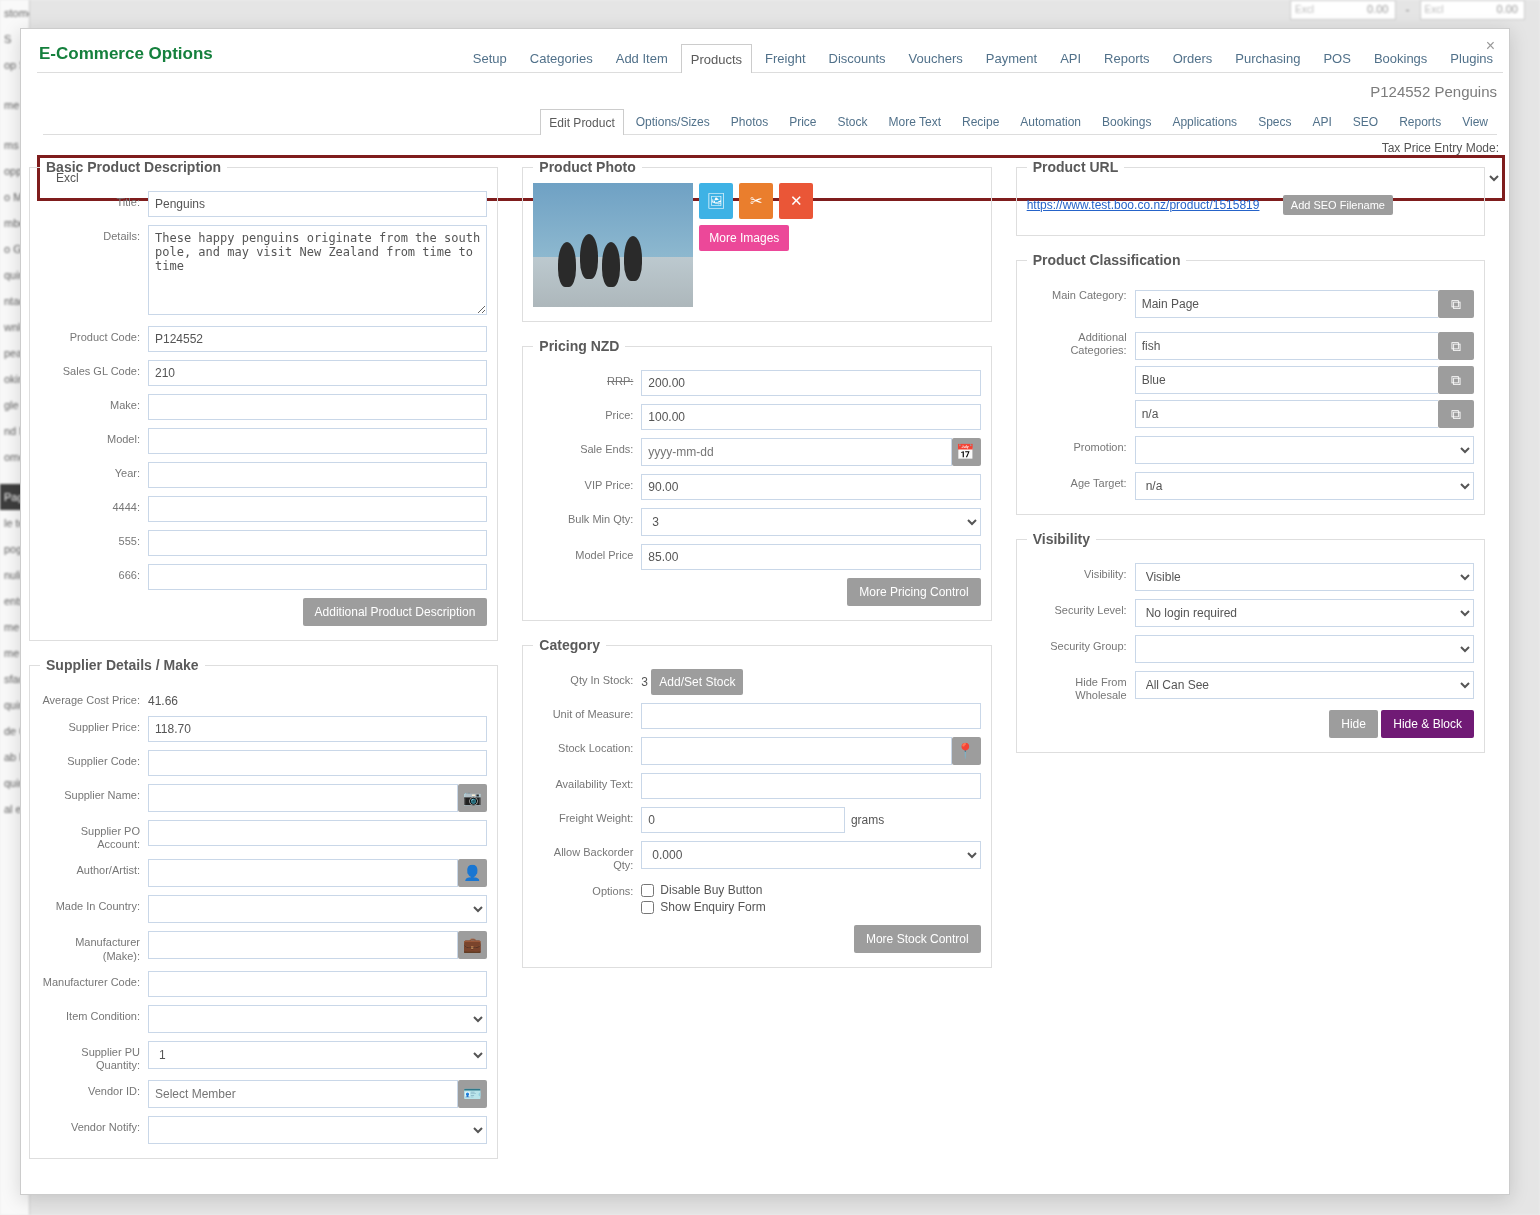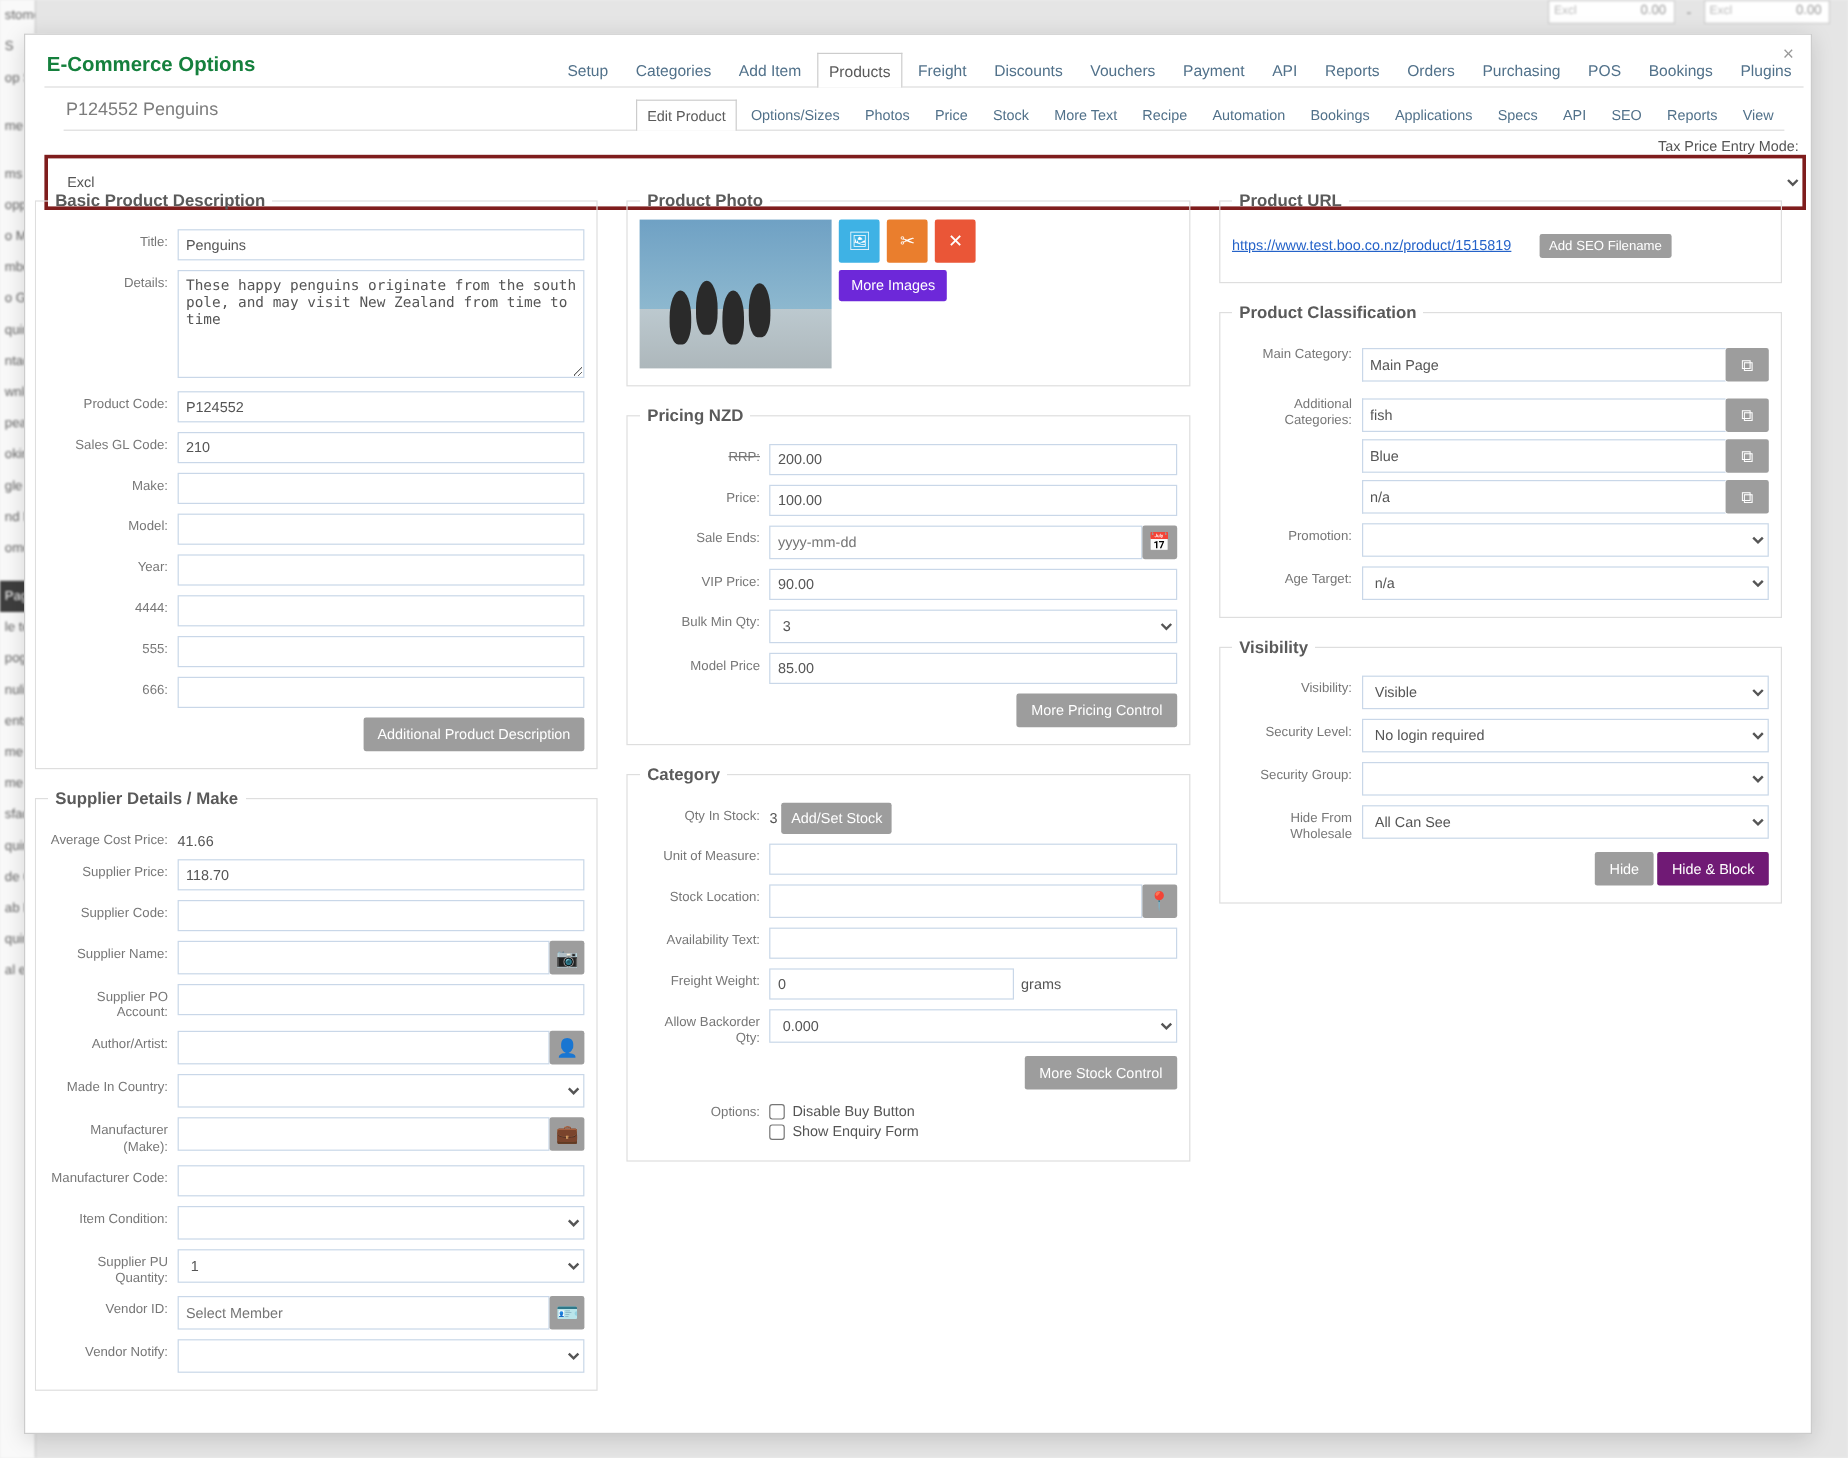--- a/index.html
+++ b/index.html
@@ -12,21 +12,21 @@
 .bg-topbox .cell { flex:1; background:#fff; border:1px solid #ccc; text-align:right; padding:2px 6px; color:#999; font-size:11px; position:relative; }
 .bg-topbox .lbl { position:absolute; left:4px; top:3px; font-size:10px; color:#bbb; }
 .modal { position:absolute; top:28px; left:20px; right:30px; bottom:20px; background:#fff; border:1px solid #ccc; box-shadow:0 4px 18px rgba(0,0,0,.15); overflow:hidden; }
 .modal-close { position:absolute; top:8px; right:14px; color:#999; font-size:16px; cursor:pointer; }
 .hdr { padding:14px 0 0 10px; }
 .hdr-row { display:flex; align-items:end; justify-content:space-between; border-bottom:1px solid #ddd; margin:0 6px; }
 .hdr-title { font-size:17px; color:#15803d; font-weight:600; padding:0 0 8px 2px; }
 .tabbar { display:flex; gap:3px; font-size:13px; color:#51718a; }
 .tabbar .tab { padding:7px 9px 6px; cursor:pointer; border:1px solid transparent; border-bottom:none; }
 .tabbar .tab.active { border-color:#ccc; background:#fff; position:relative; top:1px; color:#5a5a5a; }
-.sub-hdr { display:flex; align-items:end; justify-content:space-between; margin:4px 22px 0; }
+.sub-hdr { display:flex; align-items:end; justify-content:space-between; margin:4px 12px 0;flex-direction:column; }
 .subtitle { font-size:15px; color:#7c7c7c; padding:6px 0 8px 2px; }
 .tabbar.sub .tab { padding:6px 8px 5px; font-size:12px; }
 .toprow { text-align:right; padding:6px 10px 4px 0; font-size:12px; color:#555; }
 .toprow select { margin-left:6px; padding:12px; border:3px solid #7f1d1d; }
 .content { position:absolute; top:130px; left:8px; right:18px; bottom:10px; overflow-y:auto; padding-right:6px; display:flex; gap:24px; align-items:flex-start; }
 .col { flex:1; display:flex; flex-direction:column; gap:16px; }
 fieldset { border:1px solid #dedede; padding:8px 10px 14px; }
 legend { font-size:14px; font-weight:600; color:#5a5a5a; padding:0 6px; }
 .row { display:flex; align-items:flex-start; margin-top:8px; gap:8px; }
 .row .lbl { width:100px; text-align:right; font-size:11px; color:#777; padding-top:5px; line-height:1.2; }
@@ -38,21 +38,21 @@
 .btn.inline { padding:6px 8px; }
 .btn.red { background:#701a75; }
 .btn.small { padding:4px 8px; font-size:11px; }
 .icon-btn { display:inline-flex; align-items:center; justify-content:center; width:34px; height:36px; background:#9d9d9d; color:#fff; border:none; cursor:pointer; border-radius:2px; font-size:15px; }
 .icon-btn.blue { background:#3eb2e5; }
 .icon-btn.orange { background:#ea7e2d; }
 .icon-btn.red { background:#ea5637; }
 .photo-row { display:flex; gap:6px; align-items:flex-start; }
 .photo-thumb { width:160px; height:124px; background:linear-gradient(to bottom,#6fa1c4 0%, #8db8cf 60%, #bcc9cf 60%, #adb7bb 100%); position:relative; }
 .photo-thumb::before { content:""; position:absolute; left:25px; bottom:20px; width:18px; height:45px; background:#2a2a2a; border-radius:50% 50% 40% 40%; box-shadow: 22px -8px 0 0 #2a2a2a, 44px 0 0 0 #2a2a2a, 66px -6px 0 0 #2a2a2a; }
-.more-images { display:inline-block; background:#6d28d9; color:#fff; padding:6px 10px; font-size:12px; border-radius:2px; margin-top:6px; cursor:pointer; }
+.more-images { display:inline-block; background:#ec4899; color:#fff; padding:6px 10px; font-size:12px; border-radius:2px; margin-top:6px; cursor:pointer; }
 .phgroup { display:flex; gap:6px; }
 .input-excl::placeholder { color:#c7c7c7; font-style:italic; font-size:11px; }
 .rrp-lbl { color:#d33; text-decoration:line-through; }
 .right-align { text-align:right; }
 .cat-row { display:flex; gap:0; margin-top:6px; }
 .cat-row input { flex:1; border-right:none; }
 .cat-row .icon-btn { width:36px; height:32px; font-size:14px; }
 .chk { display:flex; align-items:center; gap:6px; font-size:12px; margin:3px 0; }
 a.url { color:#2563c9; text-decoration:underline; font-size:12px; }
 .content::-webkit-scrollbar { width:10px; }
@@ -350,35 +350,35 @@
             <div class="fld" style="display:flex;align-items:center;gap:6px">
               <input type="text" style="width: 60%;" value="0">
               <span>grams</span>
             </div>
           </div>
         <div class="row">
             <div class="lbl">Allow Backorder Qty:</div>
             <div class="fld"><select><option>0.000</option></select></div>
           </div>
         <div class="row">
-            <div class="lbl"></div>
-            <div class="fld right-align"><button class="btn">More Stock Control</button></div>
-          </div>
-        <div class="row">
             <div class="lbl">Options:</div>
             <div class="fld">
           <label class="chk">
                 <input type="checkbox" style="">
                 <span>Disable Buy Button</span>
               </label>
           <label class="chk">
                 <input type="checkbox" style="">
                 <span>Show Enquiry Form</span>
               </label>
         </div>
+          </div>
+        <div class="row">
+            <div class="lbl"></div>
+            <div class="fld right-align"><button class="btn">More Stock Control</button></div>
           </div>
       </fieldset>
     </div>
 
     <div class="col">
       <fieldset>
         <legend>Product URL</legend>
         <div style="padding:12px 0 6px">
           <a class="url">https://www.test.boo.co.nz/product/1515819</a>
           <button class="btn small" style="margin-left:20px">Add SEO Filename</button>

